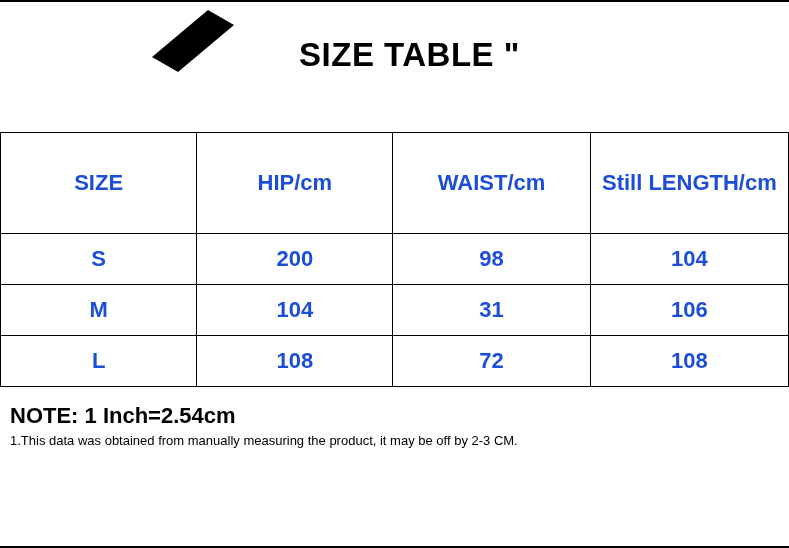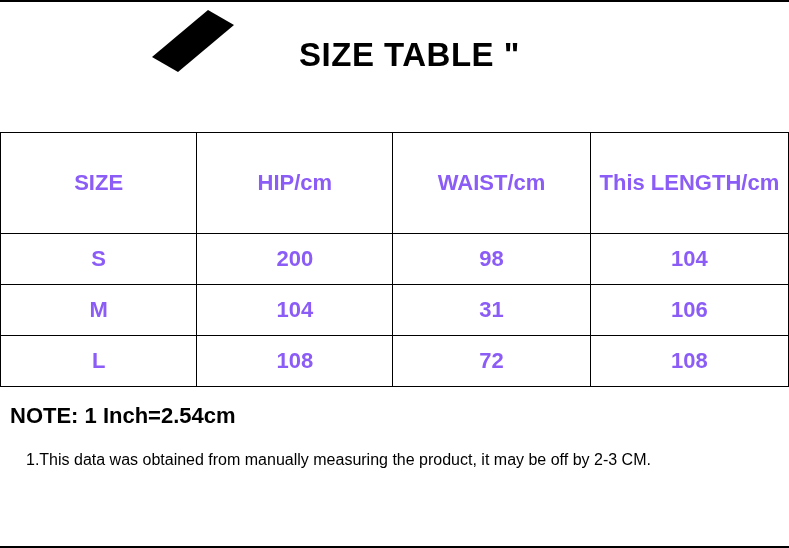--- a/index.html
+++ b/index.html
@@ -50,21 +50,21 @@
     width: 100%;
     border-collapse: collapse;
     table-layout: fixed;
   }
   .size-table th,
   .size-table td {
     border: 1px solid #000000;
     text-align: center;
     font-size: 22px;
     font-weight: bold;
-    color: #8b5cf6;
+    color: #1d4ed8;
   }
   .size-table thead th {
     height: 98px;
     font-size: 22px;
     line-height: 1.25;
     font-weight: bold;
   }
   .size-table tbody td {
     height: 48px;
     font-size: 22px;
@@ -78,23 +78,23 @@
   
   .notes {
     padding: 16px 10px 0 10px;
   }
   .note-title {
     font-size: 22px;
     font-weight: bold;
     margin: 0 0 0 0;
   }
   .note-line {
-    font-size: 16px;
+    font-size: 13px;
     line-height: 1.85;
-    margin: 16px;
+    margin: 0;
   }
   .bottom-rule {
     position: absolute;
     left: 0;
     right: 0;
     bottom: 0;
     height: 2px;
     background: #000;
   }
 </style>
@@ -117,21 +117,21 @@
       <col class="c1">
         <col class="c2">
         <col class="c3">
         <col class="c4">
     </colgroup>
     <thead>
       <tr>
         <th>SIZE</th>
         <th>HIP/cm</th>
         <th>WAIST/cm</th>
-        <th>This LENGTH/cm</th>
+        <th>Still LENGTH/cm</th>
       </tr>
     </thead>
     <tbody>
       <tr>
         <td>S</td>
         <td>200</td>
         <td>98</td>
         <td>104</td>
       </tr>
       <tr>

